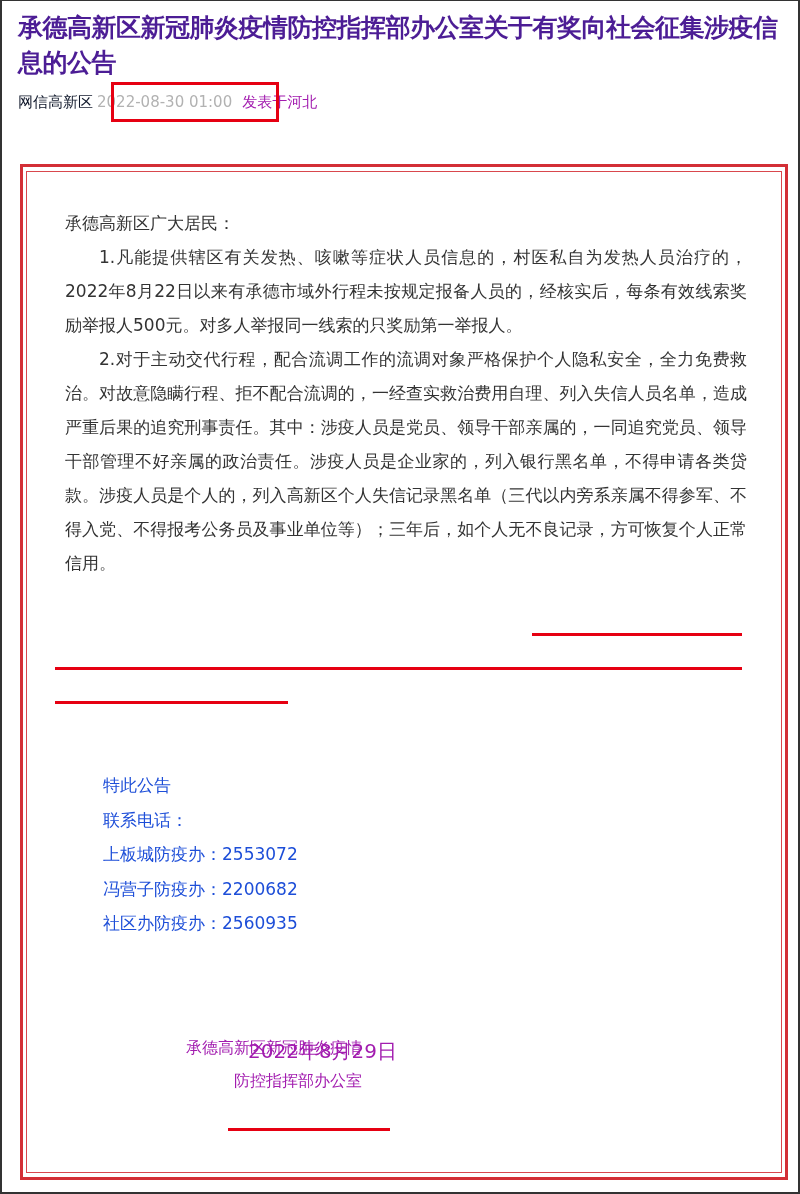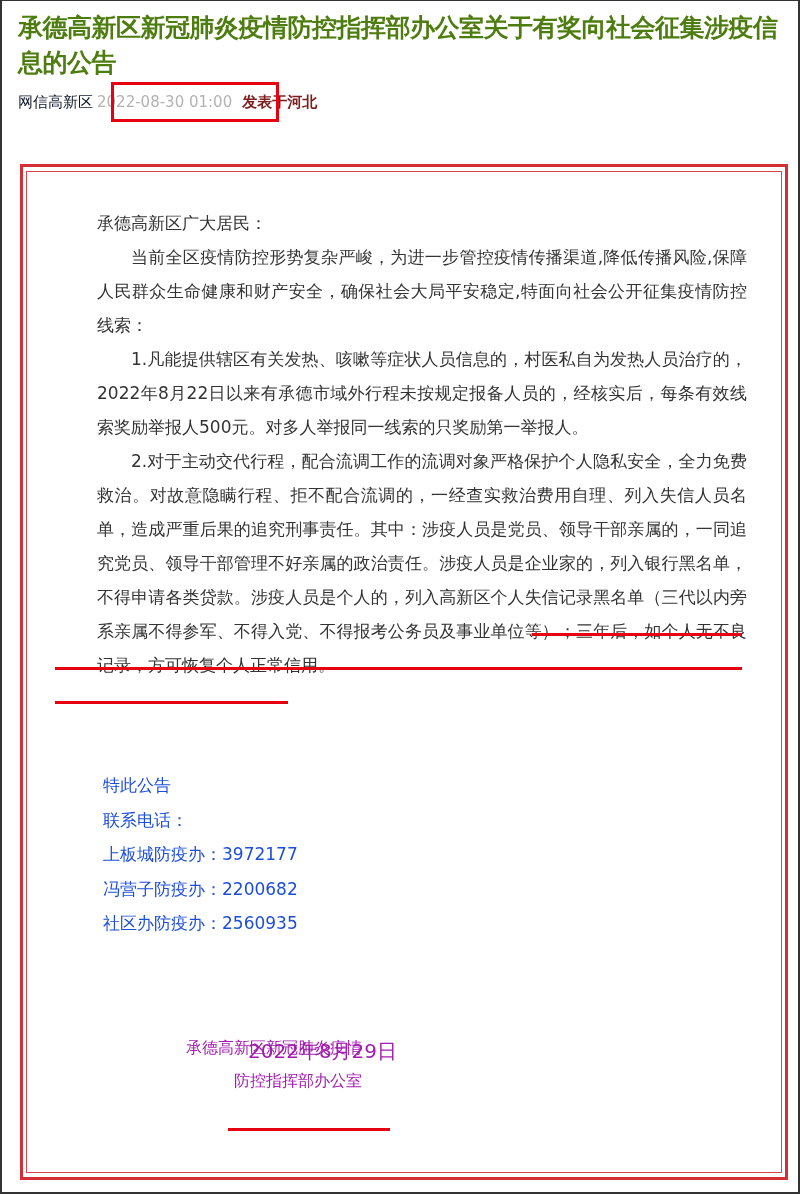--- a/index.html
+++ b/index.html
@@ -1,28 +1,28 @@
 <!DOCTYPE html>
 <html><head>
 <meta charset="utf-8">
 <style>
   * { box-sizing: border-box; margin: 0; padding: 0; }
   html, body { width: 800px; height: 1194px; background: #fff; overflow: hidden; }
   body { font-family: "DejaVu Sans", "Liberation Sans", sans-serif; color: #333; position: relative; }
   .frame { position: absolute; left: 0; top: 0; width: 800px; height: 1194px; border: 2px solid #333; border-top-width: 1px; }
-  .title { position: absolute; left: 18px; top: 10px; width: 770px; font-size: 25px; line-height: 35px; color: #4d7c0f; letter-spacing: -0.5px; }
+  .title { position: absolute; left: 18px; top: 10px; width: 770px; font-size: 25px; line-height: 35px; color: #4c1d95; letter-spacing: -0.5px; }
   .meta { position: absolute; left: 18px; top: 88px; font-size: 15px; line-height: 28px; white-space: nowrap; }
   .meta .author { color: #0f172a; }
   .meta .date { color: #b2b2b2; margin-left: 4px; }
-  .meta .loc { color: #7f1d1d; margin-left: 10px; font-weight: bold; }
+  .meta .loc { color: #a21caf; margin-left: 10px; }
   .anno-box { position: absolute; left: 111px; top: 82px; width: 168px; height: 40px; border: 3px solid #e60012; }
   .outer-border { position: absolute; left: 20px; top: 164px; width: 768px; height: 1016px; border: 3px solid #d32f36; }
   .inner-border { position: absolute; left: 26px; top: 171px; width: 756px; height: 1002px; border: 1px solid #d9474d; }
   .content { position: absolute; left: 65px; top: 206px; width: 682px; font-size: 17px; line-height: 34px; color: #333; }
-  .content p { text-align: justify; margin-left: 32px; }
+  .content p { text-align: justify; }
   .indent { text-indent: 34px; }
   .contacts { position: absolute; left: 103px; top: 768px; font-size: 17px; line-height: 34.5px; color: #1d4ed8; }
   .sign { position: absolute; font-size: 16px; line-height: 30px; color: #a21caf; white-space: nowrap; }
   .underline { position: absolute; height: 3px; background: #e60012; }
 </style>
 </head>
 <body>
 
 <div class="frame"></div>
 
@@ -31,33 +31,32 @@
 <div class="meta">
   <span class="author">网信高新区</span><span class="date">2022-08-30 01:00</span><span class="loc">发表于河北</span>
 </div>
 <div class="anno-box"></div>
 
 <div class="outer-border"></div>
 <div class="inner-border"></div>
 
 <div class="content">
   <p>承德高新区广大居民：</p>
-  <p class="indent">当前全区疫情防控形势复杂严峻，为进一步管控疫情传播渠道,降低传播风险,保障人民群众生命健康和财产安全，确保社会大局平安稳定,特面向社会公开征集疫情防控线索：</p>
   <p class="indent">1.凡能提供辖区有关发热、咳嗽等症状人员信息的，村医私自为发热人员治疗的，2022年8月22日以来有承德市域外行程未按规定报备人员的，经核实后，每条有效线索奖励举报人500元。对多人举报同一线索的只奖励第一举报人。</p>
   <p class="indent">2.对于主动交代行程，配合流调工作的流调对象严格保护个人隐私安全，全力免费救治。对故意隐瞒行程、拒不配合流调的，一经查实救治费用自理、列入失信人员名单，造成严重后果的追究刑事责任。其中：涉疫人员是党员、领导干部亲属的，一同追究党员、领导干部管理不好亲属的政治责任。涉疫人员是企业家的，列入银行黑名单，不得申请各类贷款。涉疫人员是个人的，列入高新区个人失信记录黑名单（三代以内旁系亲属不得参军、不得入党、不得报考公务员及事业单位等）；三年后，如个人无不良记录，方可恢复个人正常信用。</p>
 </div>
 
 <div class="underline" style="left:532px; top:633px; width:210px;"></div>
 <div class="underline" style="left:55px; top:667px; width:687px;"></div>
 <div class="underline" style="left:55px; top:701px; width:233px;"></div>
 
 <div class="contacts">
   <div>特此公告</div>
   <div>联系电话：</div>
-  <div><span>上板城防疫办：</span><span>3972177</span></div>
+  <div><span>上板城防疫办：</span><span>2553072</span></div>
   <div><span>冯营子防疫办：</span><span>2200682</span></div>
   <div><span>社区办防疫办：</span><span>2560935</span></div>
 </div>
 
 <div class="sign" style="left:186px; top:1033px;">承德高新区新冠肺炎疫情</div>
 <div class="sign" style="left:234px; top:1066px;">防控指挥部办公室</div>
 <div class="sign" style="left:248px; top:1036px; font-size:20px;">2022年8月29日</div>
 <div class="underline" style="left:228px; top:1128px; width:162px;"></div>
 
 </body></html>

